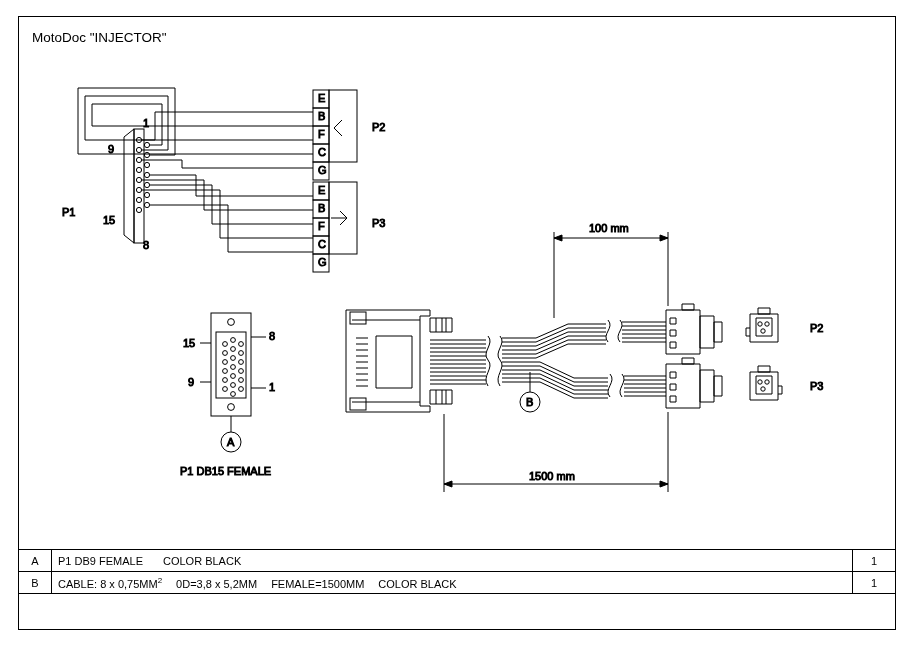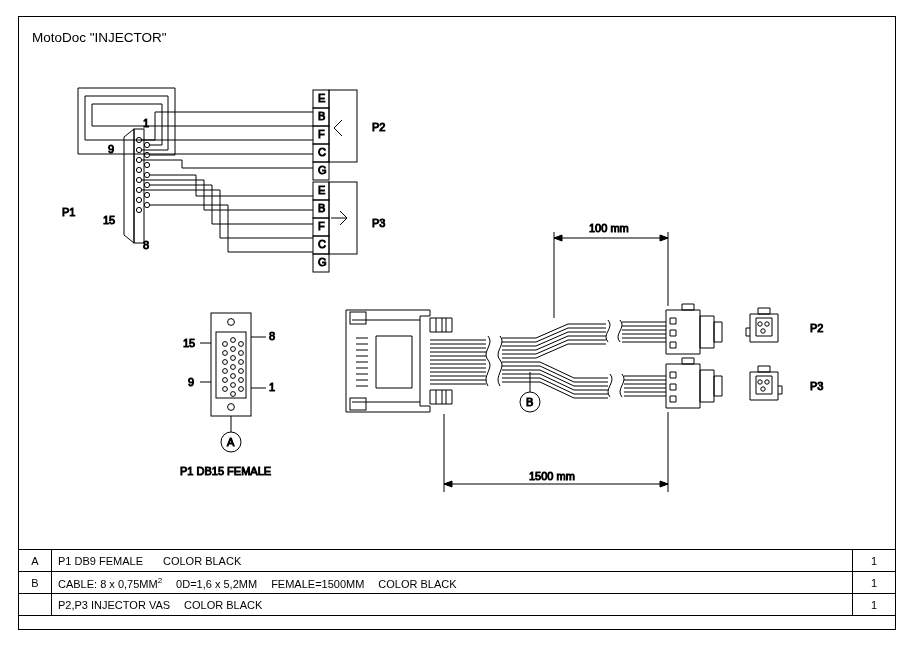--- a/index.html
+++ b/index.html
@@ -259,25 +259,20 @@
   <div class="bom">
     <table class="bomt">
       <tbody>
           <tr>
         <td class="c-id">A</td>
         <td class="c-desc"><span>P1  DB9 FEMALE</span><span class="sp2"></span><span>COLOR BLACK</span></td>
         <td class="c-qty">1</td>
       </tr>
       <tr>
         <td class="c-id">B</td>
-        <td class="c-desc"><span>CABLE: 8 x 0,75MM</span><sup>2</sup><span class="sp"></span><span>0D=1,6 x 5,2MM</span><span class="sp"></span><span>FEMALE=1500MM</span><span class="sp"></span><span>COLOR BLACK</span></td>
-        <td class="c-qty">1</td>
-      </tr>
-      <tr>
-        <td class="c-id"></td>
-        <td class="c-desc"><span>P2,P3 INJECTOR VAS</span><span class="sp"></span><span>COLOR BLACK</span></td>
+        <td class="c-desc"><span>CABLE: 8 x 0,75MM</span><sup>2</sup><span class="sp"></span><span>0D=3,8 x 5,2MM</span><span class="sp"></span><span>FEMALE=1500MM</span><span class="sp"></span><span>COLOR BLACK</span></td>
         <td class="c-qty">1</td>
       </tr>
     </tbody>
       </table>
   </div>
 
 </div>
 
 </body></html>

